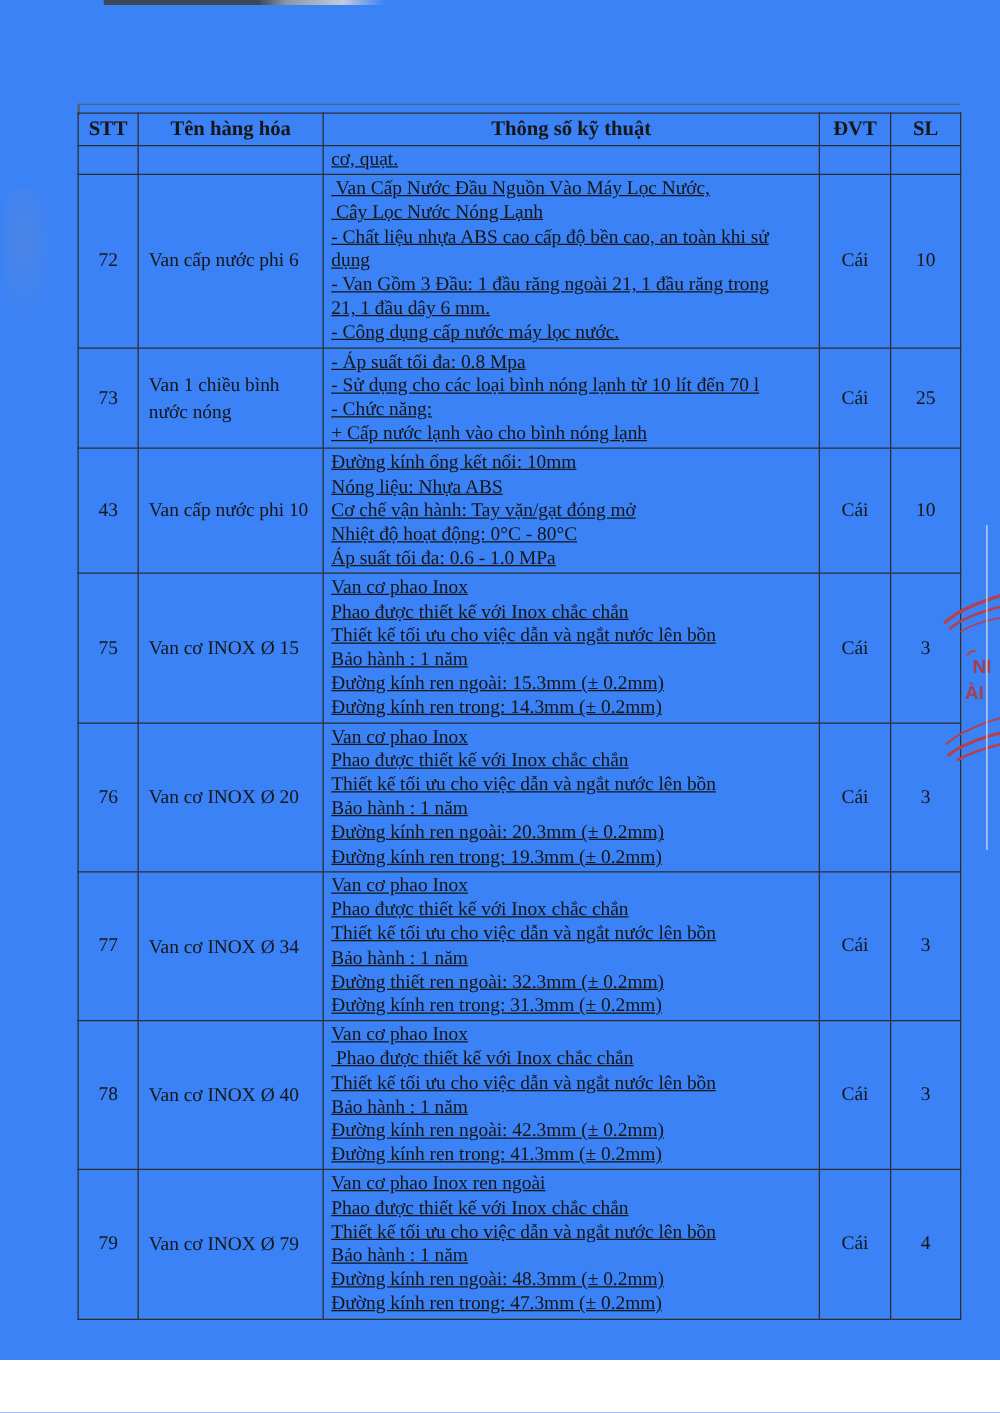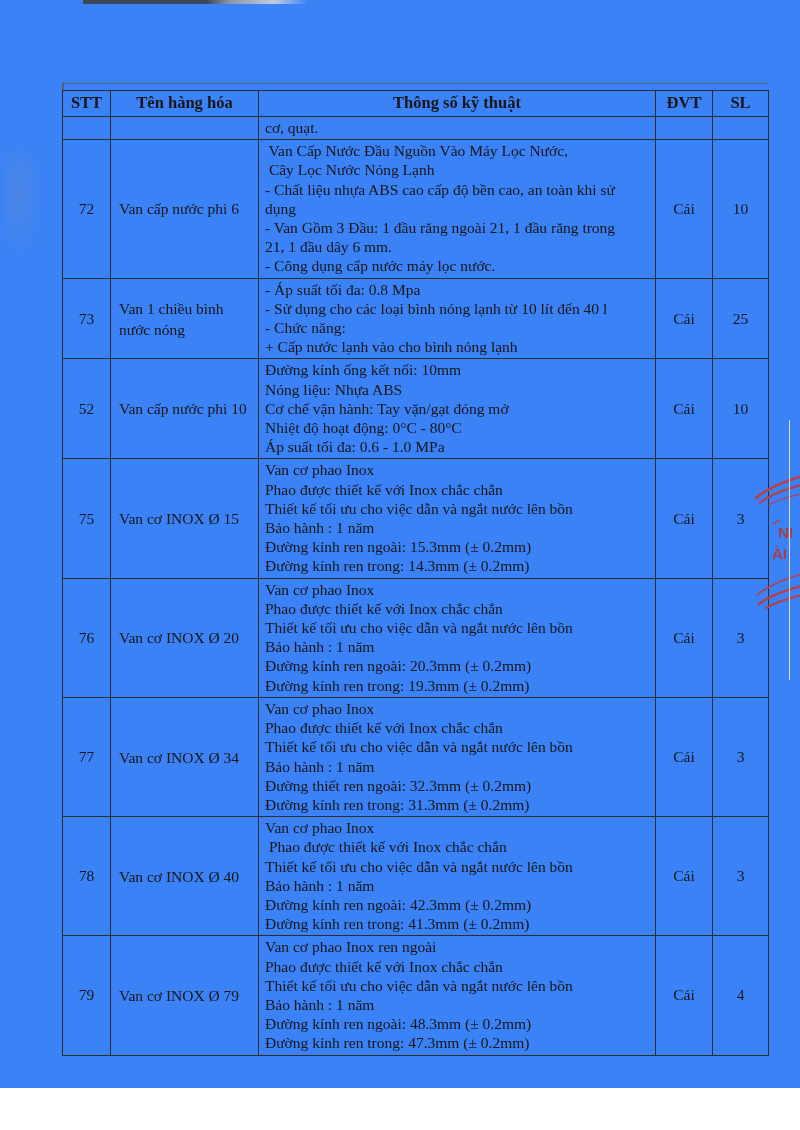--- a/index.html
+++ b/index.html
@@ -56,21 +56,21 @@
     text-align:center; vertical-align:middle; font-size:15.5px;
   }
   td.c-name {
     vertical-align:middle; font-size:15.5px; line-height:21px;
     padding:1px 4px 1px 8px;
   }
   td.c-specs {
     vertical-align:top; padding:1px 3px 2px 6px;
   }
   .spec-line {
-    font-size:15.5px; line-height:19.2px; white-space:pre;
+    font-size:15.5px; line-height:19.2px; white-space:pre;text-decoration:underline;
   }
   
   #stamp {
     position:absolute; right:0; top:462px; width:62px; height:172px;
     pointer-events:none;
   }
 </style>
 </head>
 <body>
 
@@ -121,29 +121,29 @@
             <div class="spec-line">- Công dụng cấp nước máy lọc nước.</div>
           </td>
       <td class="c-unit">Cái</td>
       <td class="c-qty">10</td>
     </tr>
         <tr>
       <td class="c-stt">73</td>
       <td class="c-name">Van 1 chiều bình nước nóng</td>
       <td class="c-specs">
             <div class="spec-line">- Áp suất tối đa: 0.8 Mpa</div>
-            <div class="spec-line">- Sử dụng cho các loại bình nóng lạnh từ 10 lít đến 40 l</div>
+            <div class="spec-line">- Sử dụng cho các loại bình nóng lạnh từ 10 lít đến 70 l</div>
             <div class="spec-line">- Chức năng:</div>
             <div class="spec-line">+ Cấp nước lạnh vào cho bình nóng lạnh</div>
           </td>
       <td class="c-unit">Cái</td>
       <td class="c-qty">25</td>
     </tr>
         <tr>
-      <td class="c-stt">52</td>
+      <td class="c-stt">43</td>
       <td class="c-name">Van cấp nước phi 10</td>
       <td class="c-specs">
             <div class="spec-line">Đường kính ống kết nối: 10mm</div>
             <div class="spec-line">Nóng liệu: Nhựa ABS</div>
             <div class="spec-line">Cơ chế vận hành: Tay vặn/gạt đóng mở</div>
             <div class="spec-line">Nhiệt độ hoạt động: 0°C - 80°C</div>
             <div class="spec-line">Áp suất tối đa: 0.6 - 1.0 MPa</div>
           </td>
       <td class="c-unit">Cái</td>
       <td class="c-qty">10</td>

